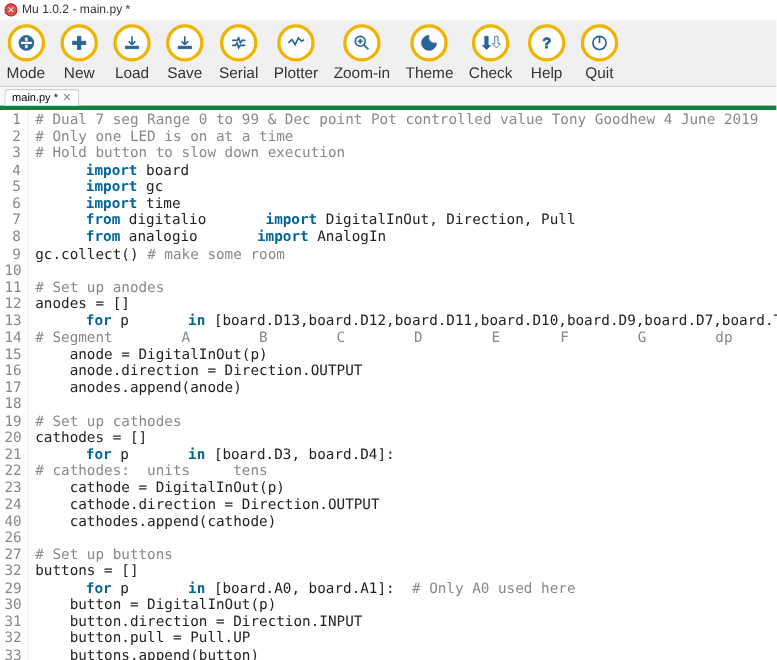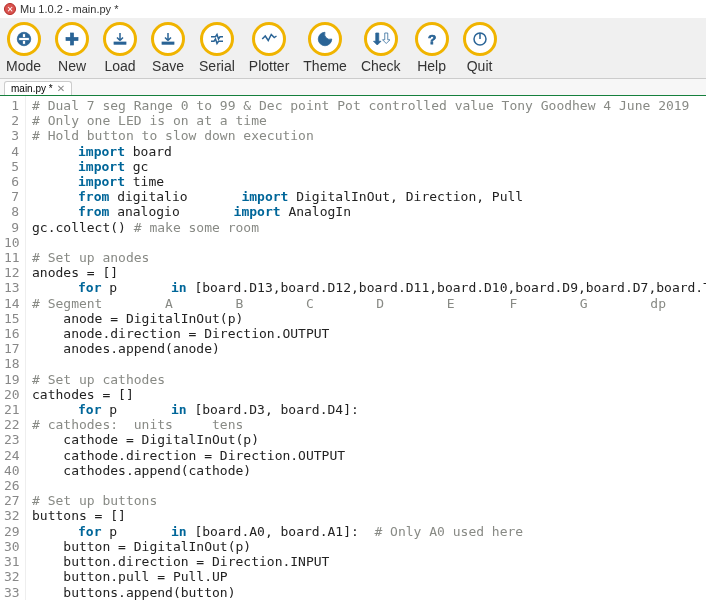--- a/index.html
+++ b/index.html
@@ -4,21 +4,21 @@
 <style>
 * { margin: 0; padding: 0; box-sizing: border-box; }
 body { font-family: -apple-system, BlinkMacSystemFont, "Segoe UI", sans-serif; font-size: 12px; background: #fff; width: 706px; height: 600px; overflow: hidden; }
 .titlebar { height: 18px; display: flex; align-items: center; padding: 0 4px; background: #fff; font-size: 11px; color: #333; }
 .titlebar .ico { width: 12px; height: 12px; border-radius: 50%; background: #d9534f; border: 1px solid #b52b27; margin-right: 4px; display: flex; align-items: center; justify-content: center; color: #fff; font-size: 8px; }
 .toolbar { background: #f0f0f0; border-bottom: 1px solid #ccc; padding: 4px 6px; display: flex; gap: 14px; }
 .tool { display: flex; flex-direction: column; align-items: center; cursor: pointer; }
 .tool .circ { width: 34px; height: 34px; border-radius: 50%; border: 3px solid #f0b400; background: #fff; display: flex; align-items: center; justify-content: center; color: #2a6496; }
 .tool .circ svg { width: 18px; height: 18px; fill: #2a6496; stroke: #2a6496; }
 .tool .lbl { font-size: 14px; color: #333; margin-top: 2px; }
-.tabs { background: #f7f7f7; border-bottom: 1px solid #15803d; padding: 2px 4px 0 4px; display: flex; }
+.tabs { background: #f7f7f7; border-bottom: 4px solid #15803d; padding: 2px 4px 0 4px; display: flex; }
 .tab { background: #fff; border: 1px solid #ccc; border-bottom: none; border-radius: 3px 3px 0 0; padding: 1px 6px; font-size: 10px; display: flex; align-items: center; gap: 4px; }
 .tab .x { color: #888; cursor: pointer; font-size: 10px; }
 .editor { display: flex; height: calc(600px - 18px - 48px - 18px); overflow: auto; font-family: "Consolas", "Menlo", monospace; font-size: 13px; line-height: 15.2px; }
 .gutter { background: #fff; color: #888; text-align: right; padding: 2px 6px 2px 4px; user-select: none; border-right: 1px solid #eee; min-width: 26px; }
 .code { padding: 2px 6px; white-space: pre; flex: 1; }
 .kw { color: #006699; font-weight: bold; margin-left: 46px; }
 .cm { color: #888a85; }
 .pl { color: #222; }
 </style>
 </head>
@@ -76,20 +76,31 @@
       </div>
       <div class="lbl">Serial</div>
     </div>
     <div class="tool">
       <div class="circ">
         <svg viewBox="0 0 24 24">
           <path d="M3 12l4-4 4 6 4-8 4 4 3-2" stroke-width="2" fill="none"></path>
         </svg>
       </div>
       <div class="lbl">Plotter</div>
+    </div>
+    <div class="tool">
+      <div class="circ">
+        <svg viewBox="0 0 24 24">
+          <circle cx="10" cy="10" r="6" fill="none" stroke-width="2"></circle>
+          <line x1="14" y1="14" x2="20" y2="20" stroke-width="2"></line>
+          <line x1="7" y1="10" x2="13" y2="10" stroke-width="2"></line>
+          <line x1="10" y1="7" x2="10" y2="13" stroke-width="2"></line>
+        </svg>
+      </div>
+      <div class="lbl">Zoom-in</div>
     </div>
     <div class="tool">
       <div class="circ">
         <svg viewBox="0 0 24 24">
           <path d="M12 3a9 9 0 1 0 9 9 7 7 0 0 1-9-9z"></path>
         </svg>
       </div>
       <div class="lbl">Theme</div>
     </div>
     <div class="tool">

